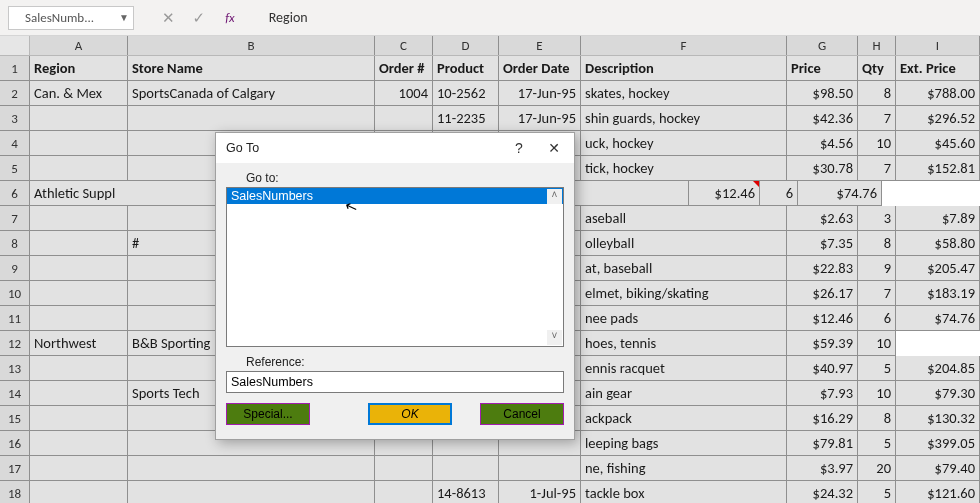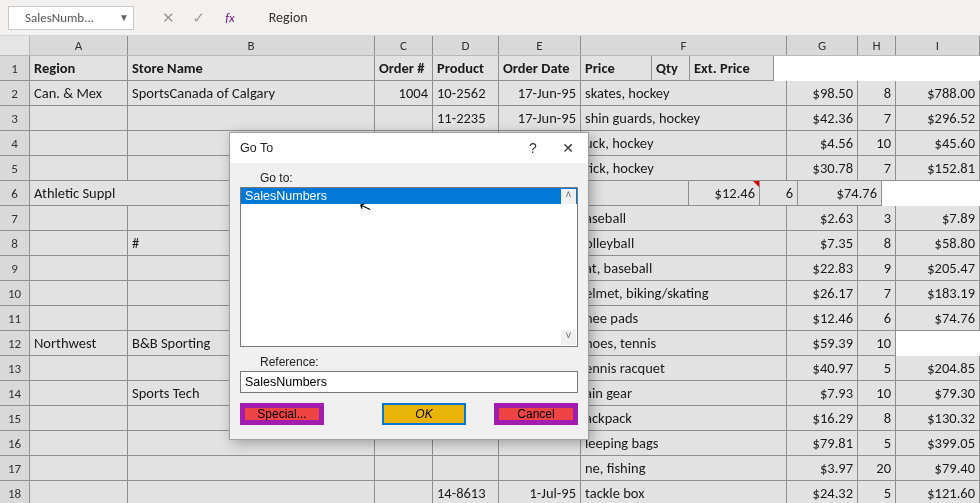--- a/index.html
+++ b/index.html
@@ -100,21 +100,21 @@
   .cD { width: 66px; }
   .cE { width: 82px; }
   .cF { width: 206px; }
   .cG { width: 71px; }
   .cH { width: 38px; }
   .cI { width: 84px; }
 
   
   .dialog {
     position: absolute;
-    left: 229px;
+    left: 215px;
     top: 132px;
     width: 360px;
     background: #f0f0f0;
     border: 1px solid #a0a0a0;
     box-shadow: 3px 3px 12px rgba(0,0,0,0.3);
     font-family: "Segoe UI", Arial, sans-serif;
     font-size: 12px;
   }
   .dlg-title {
     height: 30px;
@@ -158,22 +158,22 @@
     width: 100%;
     border: 1px solid #7a7a7a;
     background: #fff;
     padding: 3px 4px;
     font-size: 12.5px;
     margin-bottom: 10px;
   }
   .dlg-btns { display:flex; gap: 28px; padding-bottom:4px; justify-content:flex-start;}
   .btn {
     width: 84px; height: 22px;
-    border: 5px solid #a21caf;
-    background: #ef4444;
+    border: 1px solid #a21caf;
+    background: #4d7c0f;
     font-size:12px;
     display:flex;align-items:center;justify-content:center;
   }
   .btn.default { border: 2px solid #0078d7; background:#eab308;font-style:italic;}
 </style>
 </head>
 <body>
 
 <div class="topbar">
   <div class="namebox">
@@ -202,20 +202,21 @@
 </div>
 
 <div class="grid" id="grid">
     <div class="row hd">
       <div class="rowhdr">1</div>
       <div class="cell cA">Region</div>
       <div class="cell cB">Store Name</div>
       <div class="cell cC">Order #</div>
       <div class="cell cD">Product</div>
       <div class="cell cE">Order Date</div>
+      <div class="cell cF">Description</div>
       <div class="cell cG">Price</div>
       <div class="cell cH">Qty</div>
       <div class="cell cI">Ext. Price</div>
     </div>
     <div class="row">
       <div class="rowhdr">2</div>
       <div class="cell cA">Can. &amp; Mex</div>
       <div class="cell cB">SportsCanada of Calgary</div>
       <div class="cell cC right">1004</div>
       <div class="cell cD">10-2562</div>

